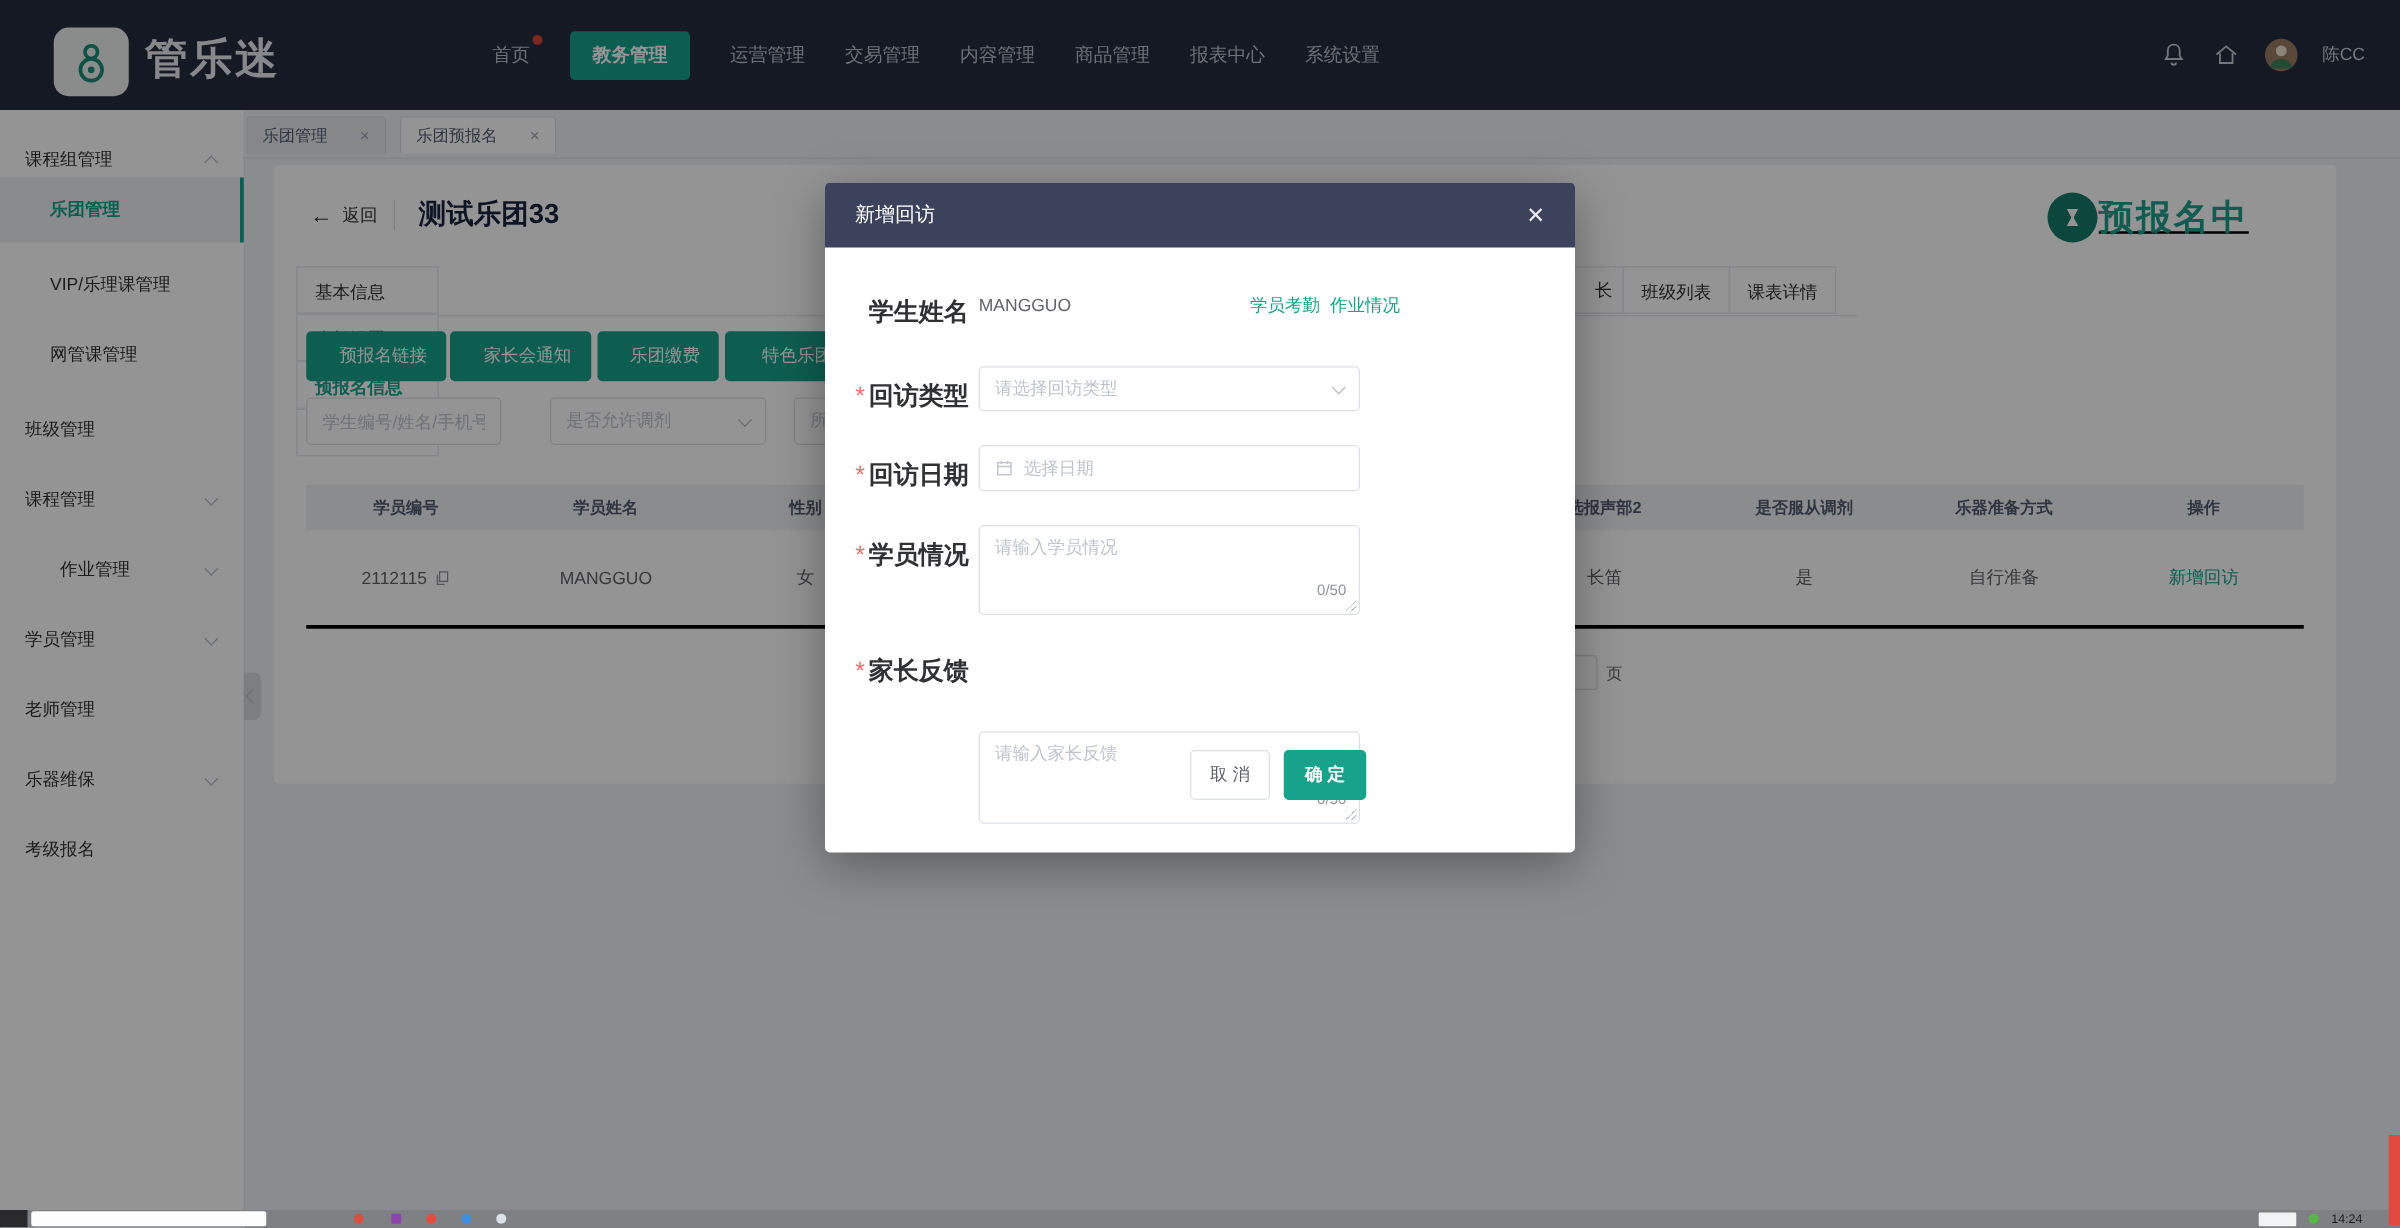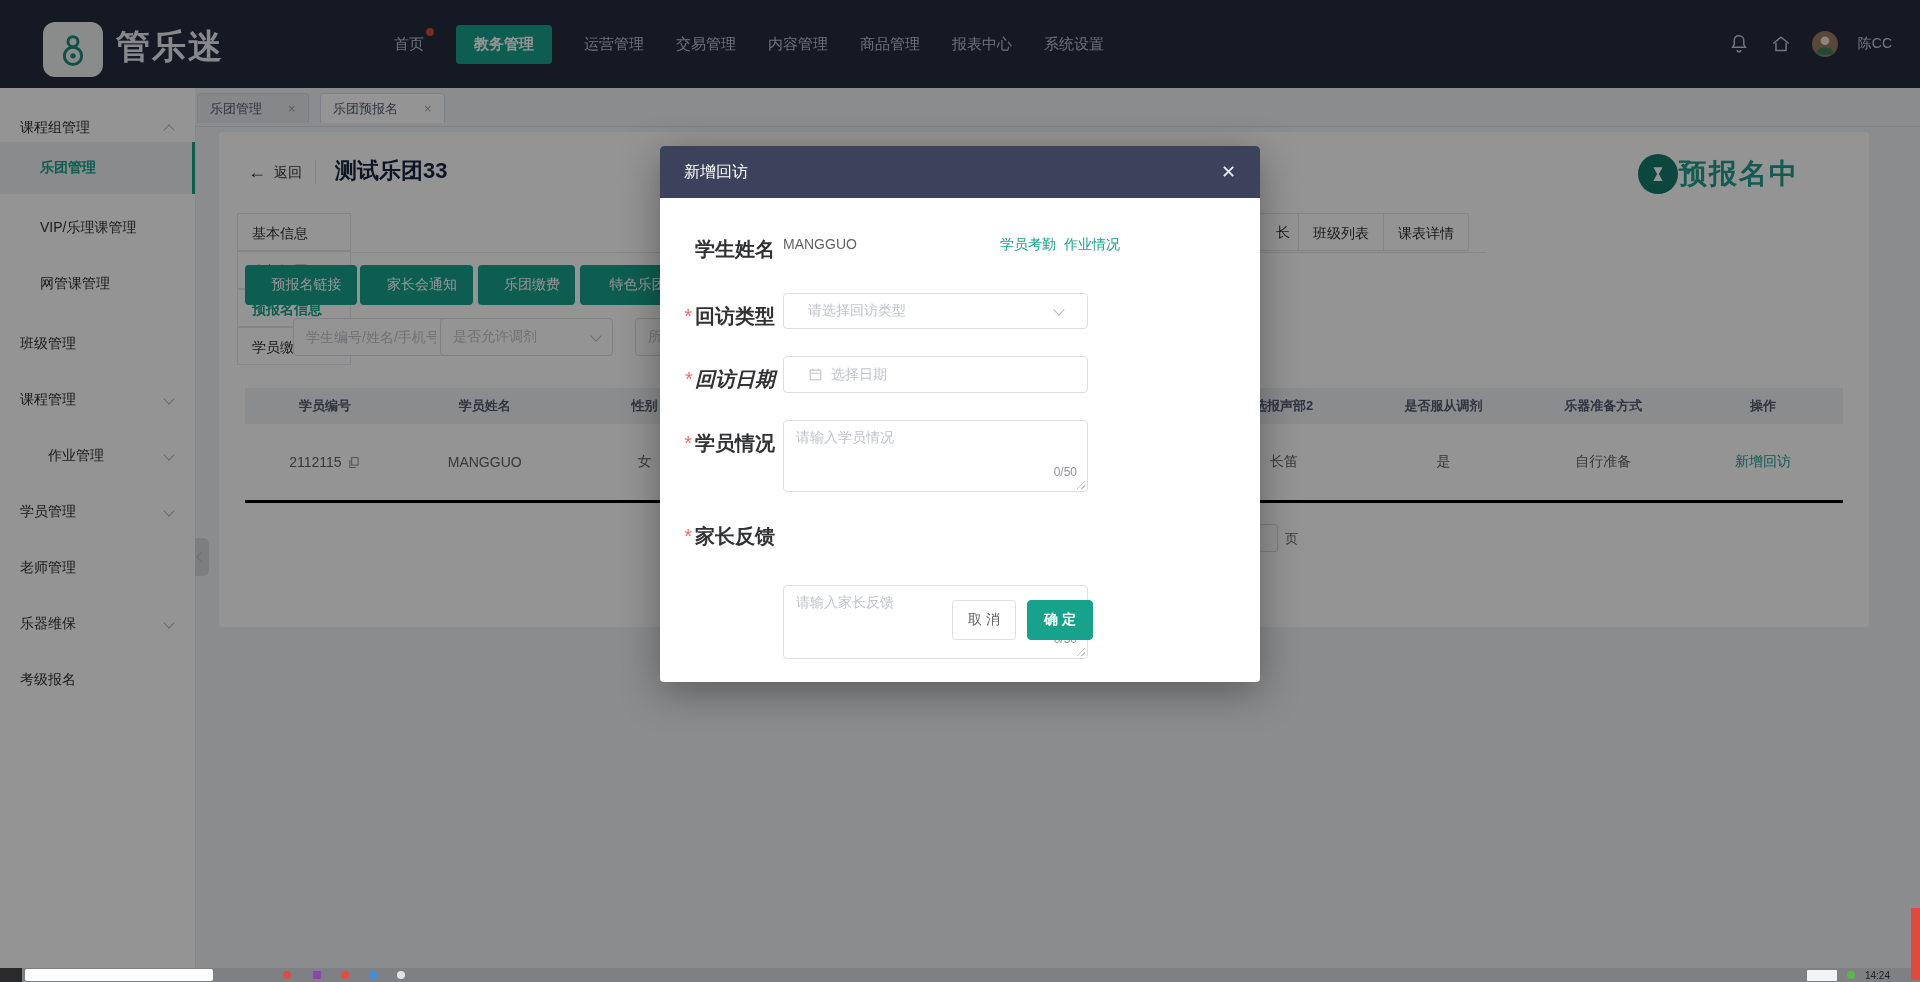--- a/index.html
+++ b/index.html
@@ -37,21 +37,21 @@
            display:flex;align-items:center;gap:26px;background:#E7E9EC;}
   .pagetab.active{background:#FFFFFF;}
   .tab-x{font-size:13px;color:#99A0AC;line-height:1;cursor:pointer;}
 
   
   .card{position:absolute;left:219px;top:132px;width:1650px;height:495px;background:#FFFFFF;border-radius:4px;z-index:1;}
   .back-arrow{font-size:18px;color:#303133;}
   .back-label{font-size:14px;color:#303133;}
   .vdivider{position:absolute;left:96px;top:28px;width:1px;height:24px;background:#DCDFE6;}
   .page-title{position:absolute;left:116px;top:24px;font-size:22px;font-weight:bold;color:#17233D;}
-  .status-badge{position:absolute;right:70px;top:22px;display:flex;align-items:center;gap:1px;}
+  .status-badge{position:absolute;right:70px;top:22px;display:flex;align-items:center;gap:1px;text-decoration:underline;}
   .status-badge .txt{font-size:28px;font-weight:bold;color:#1F9E8A;letter-spacing:2px;}
   .badge-circle{width:40px;height:40px;border-radius:50%;background:#137A6A;display:flex;align-items:center;justify-content:center;}
 
   .dtabs{position:absolute;left:19px;top:81px;width:1248px;height:39px;border-bottom:1px solid #E4E7ED;}
   .dtab{height:38px;line-height:38px;padding:0 14px;font-size:14px;color:#303133;border:1px solid #E4E7ED;
         margin-left:-1px;box-sizing:border-box;cursor:pointer;background:#fff;white-space:nowrap;}
   .dtab.active{color:var(--primary);font-weight:bold;}
   .dtabs-left{position:absolute;left:0;top:0;display:flex;flex-direction:column;}
   .dtabs-right{position:absolute;left:941px;top:0;display:flex;}
   .dtab.partial{width:121px;padding:0 8px 0 0;display:flex;justify-content:flex-end;align-items:center;}
@@ -87,21 +87,21 @@
   .modal-header{position:absolute;left:0;top:0;width:100%;height:52px;background:#3D425C;border-radius:4px 4px 0 0;
                 display:flex;align-items:center;box-sizing:border-box;padding:0 24px;}
   .modal-title{font-size:16px;color:#FFFFFF;}
   .modal-close{margin-left:auto;font-size:18px;color:#E8EAF2;cursor:pointer;line-height:1;}
   .mlabel{position:absolute;left:0;width:115px;text-align:right;font-size:20px;font-weight:bold;color:#303133;}
   .star{color:#F56C6C;margin-right:3px;font-weight:normal;}
   .mvalue{position:absolute;left:123px;font-size:14px;color:#606266;}
   .mlinks{position:absolute;left:340px;display:flex;gap:8px;}
   .mlink{font-size:14px;color:var(--primary);cursor:pointer;}
   .mcontrol{position:absolute;left:123px;width:305px;border:1px solid #DCDFE6;border-radius:4px;box-sizing:border-box;background:#fff;}
-  .msel{display:flex;align-items:center;padding:0 24px;color:#BFC4CC;font-size:14px;cursor:pointer;}
+  .msel{display:flex;align-items:center;padding:0 12px;color:#BFC4CC;font-size:14px;cursor:pointer;}
   .msel .chev{margin-left:auto;}
   .mtextarea{position:relative;}
   .mtextarea textarea{width:100%;height:100%;border:none;resize:none;outline:none;box-sizing:border-box;
                       padding:8px 12px;font-size:14px;font-family:inherit;color:#606266;background:transparent;}
   .mtextarea textarea::placeholder{color:#BFC4CC;}
   .counter{position:absolute;right:10px;bottom:12px;font-size:12px;color:#909399;}
   .resize-grip{position:absolute;right:2px;bottom:2px;width:10px;height:10px;cursor:nwse-resize;
      background:linear-gradient(135deg,transparent 55%,#C0C4CC 55%,#C0C4CC 62%,transparent 62%,transparent 78%,#C0C4CC 78%,#C0C4CC 85%,transparent 85%);}
   .mbtn{position:absolute;top:454px;height:40px;border-radius:4px;font-size:14px;cursor:pointer;font-family:Liberation Sans, sans-serif;box-sizing:border-box;}
   .mbtn.cancel{left:292px;width:64px;background:#fff;border:1px solid #DCDFE6;color:#606266;}
@@ -252,21 +252,21 @@
         <div class="dtab">班级列表</div>
         <div class="dtab">课表详情</div>
       </div>
     </div>
 
     <button class="action-btn" style="left:26px;width:112px;">预报名链接</button>
     <button class="action-btn" style="left:141px;width:113px;">家长会通知</button>
     <button class="action-btn" style="left:259px;width:97px;">乐团缴费</button>
     <button class="action-btn" style="left:361px;width:132px;">特色乐团缴费</button>
 
-    <input class="filter-input" style="left: 26px; width: 156px; margin-left: 48px;" placeholder="学生编号/姓名/手机号">
+    <input class="filter-input" style="left: 26px; width: 156px;" placeholder="学生编号/姓名/手机号">
     <div class="filter-input filter-select" style="left:221px;width:173px;">
       <span>是否允许调剂</span>
       <span class="chev down"></span>
     </div>
     <div class="filter-input filter-select" style="left:416px;width:175px;">
       <span>所</span>
     </div>
 
     <div class="table">
       <div class="thead">
@@ -321,21 +321,21 @@
     </div>
 
     <div class="mlabel" style="top:157px;">
       <span class="star">*</span><span>回访类型</span>
     </div>
     <div class="mcontrol msel" style="top:147px;height:36px;">
       <span>请选择回访类型</span>
       <span class="chev down"></span>
     </div>
 
-    <div class="mlabel" style="top:220px;font-style:italic;">
+    <div class="mlabel" style="top:220px;">
       <span class="star">*</span><span>回访日期</span>
     </div>
     <div class="mcontrol msel" style="top:210px;height:37px;gap:8px;">
       <svg width="15" height="15" viewBox="0 0 24 24">
         <rect x="3.5" y="5" width="17" height="15.5" fill="none" stroke="#C0C4CC" stroke-width="1.8"></rect>
         <path d="M3.5 10h17M8 2.8v4M16 2.8v4" fill="none" stroke="#C0C4CC" stroke-width="1.8"></path>
       </svg>
       <span>选择日期</span>
     </div>
 

